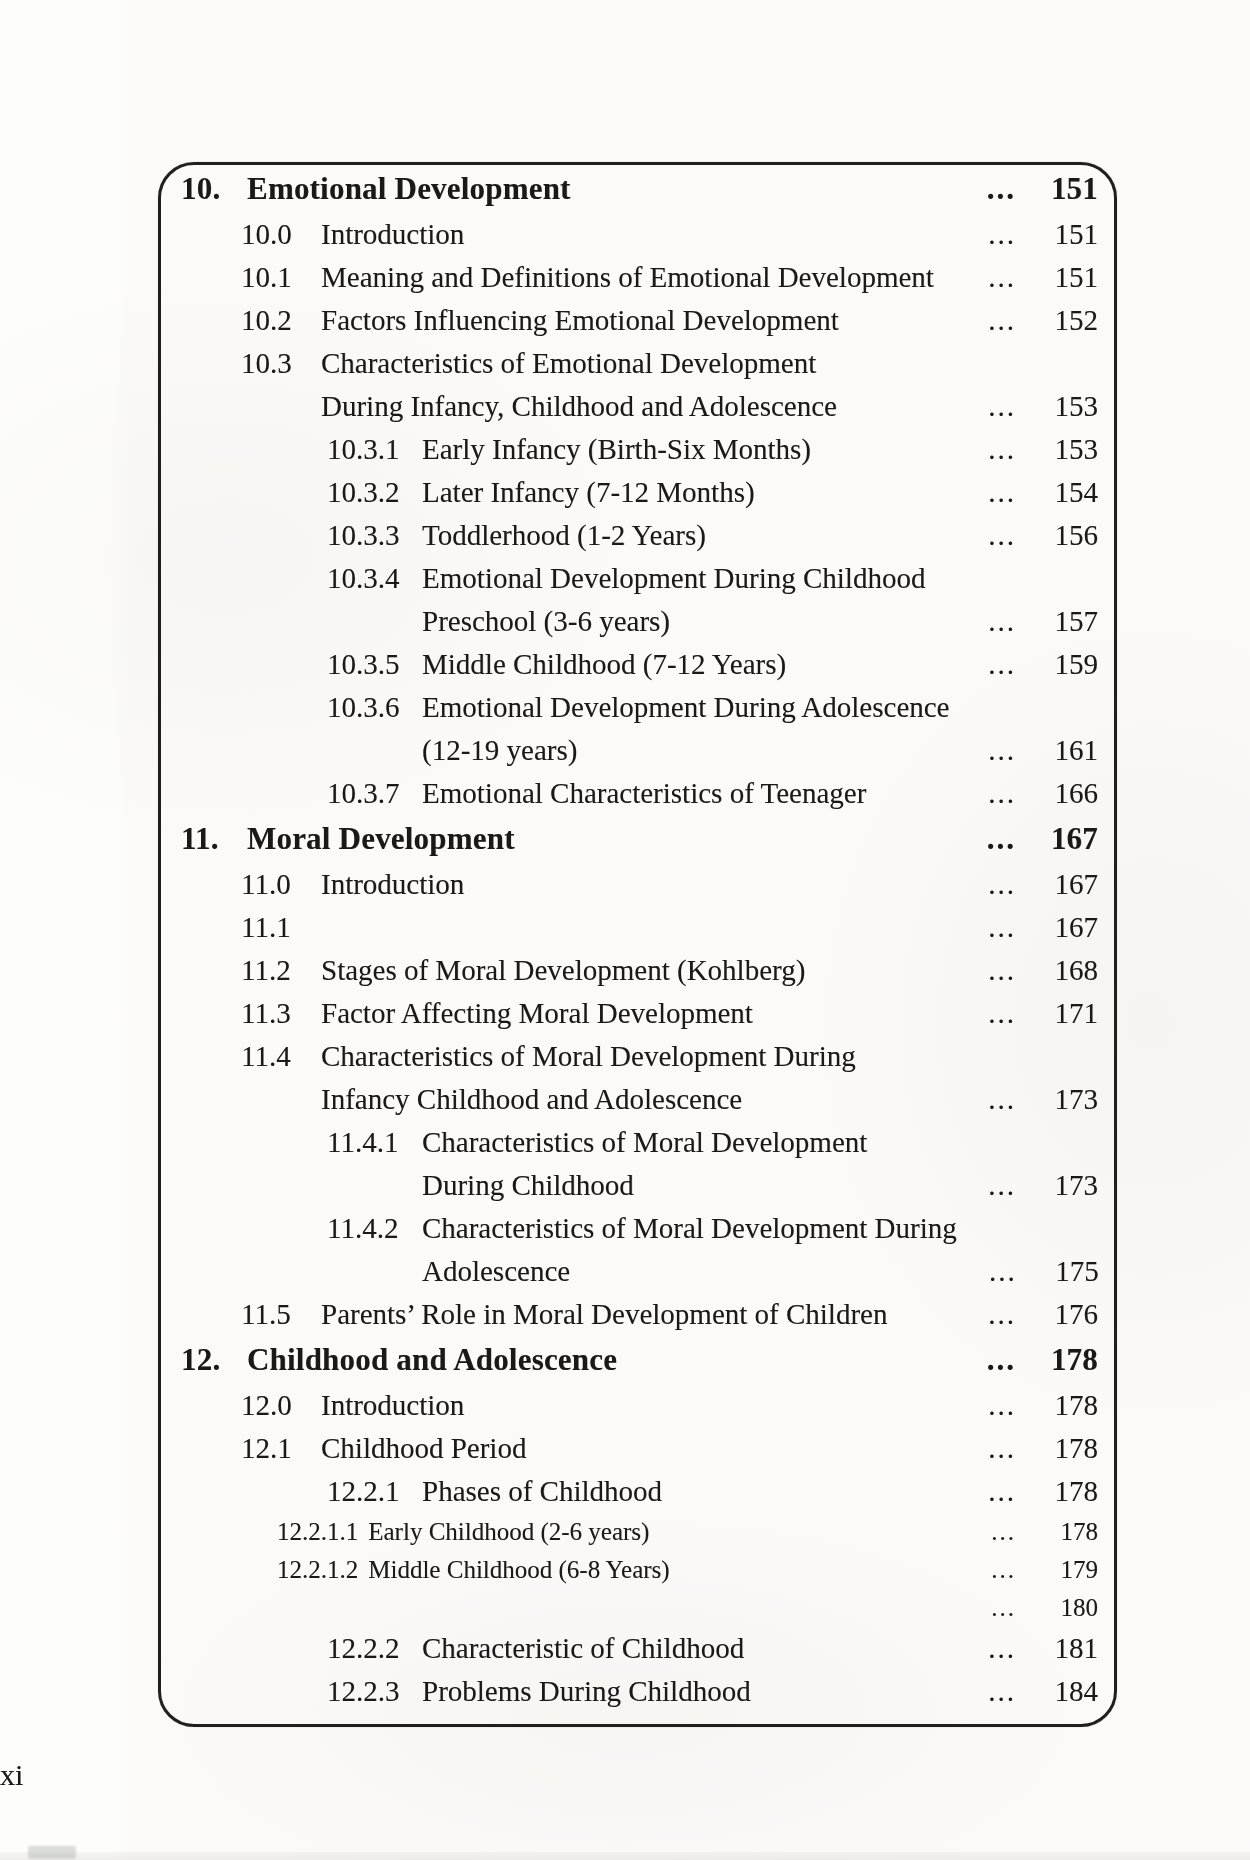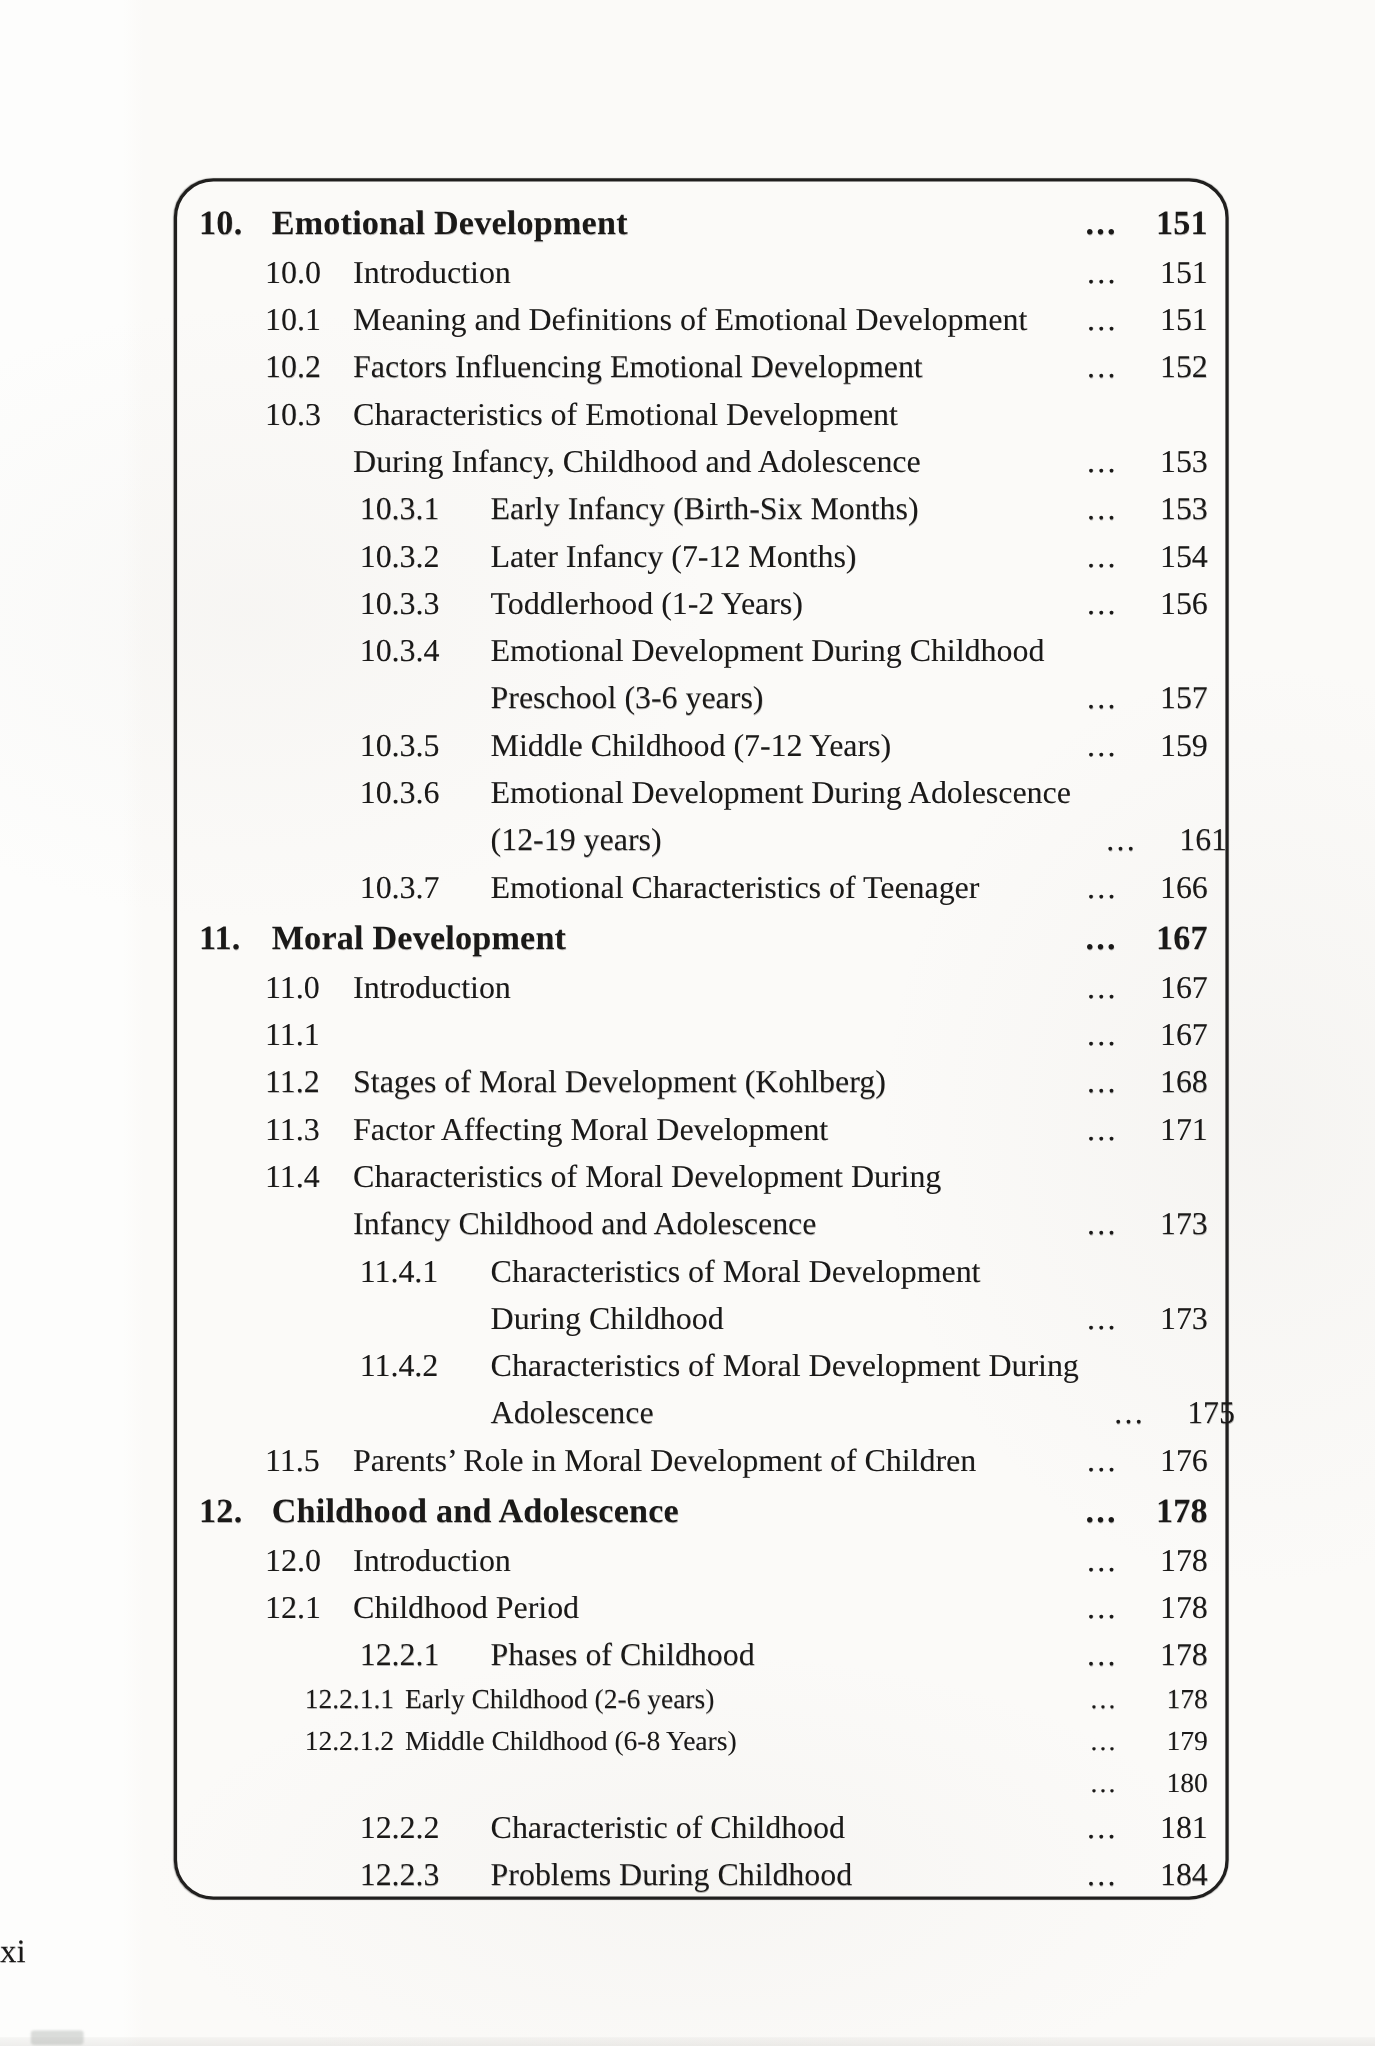--- a/index.html
+++ b/index.html
@@ -30,21 +30,21 @@
     position:absolute; left:0; top:1852px; width:100%; height:8px;
     background:linear-gradient(180deg, rgba(180,178,172,0.10), rgba(160,158,152,0.16));
   }
 
   .toc-frame {
     position:absolute;
     left:158px; top:162px;
     width:959px; height:1565px;
     border:3px solid #201f1e;
     border-radius:36px;
-    padding:14px 16px 0 20px;
+    padding:0 16px 0 20px;
     box-shadow:0 0 1px rgba(30,30,30,0.4);
   }
 
   .toc-row {
     display:grid;
     grid-template-columns:1fr 64px 78px;
     align-items:end;
     text-shadow:0.3px 0.3px 0.5px rgba(25,24,22,0.30);
   }
   .toc-row .entry { display:flex; grid-column:1; }
@@ -52,21 +52,21 @@
   .toc-row .text { flex:0 0 auto; white-space:nowrap; }
 
   .lvl1 { font-weight:bold; font-size:31px; line-height:48px; letter-spacing:0.2px; }
   .lvl1 .num { width:66px; }
 
   .lvl2 { font-size:29px; line-height:43px; }
   .lvl2 .entry { margin-left:60px; }
   .lvl2 .num { width:80px; }
 
   .lvl3 { font-size:29px; line-height:43px; }
-  .lvl3 .entry { margin-left:146px;gap:24px; }
+  .lvl3 .entry { margin-left:146px; }
   .lvl3 .num { width:95px; }
 
   .lvl4 { font-size:25px; line-height:38px; }
   .lvl4 .entry { margin-left:96px; }
   .lvl4 .num { margin-right:10px; }
 
   .dots {
     grid-column:2; justify-self:end; padding-right:4px;
     letter-spacing:2px;
   }

